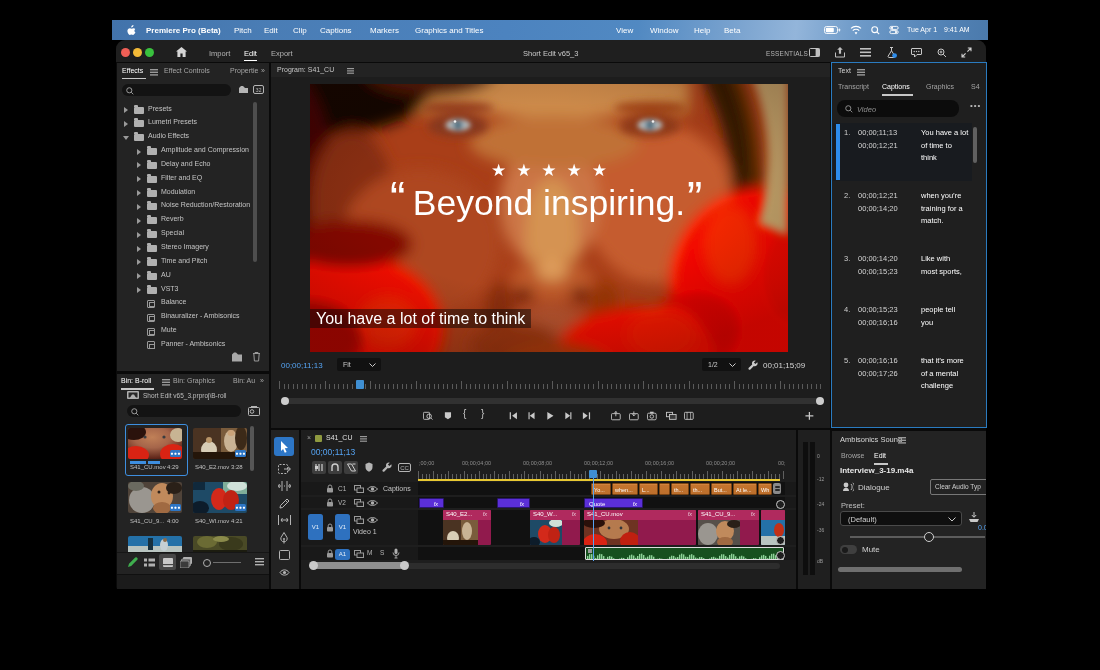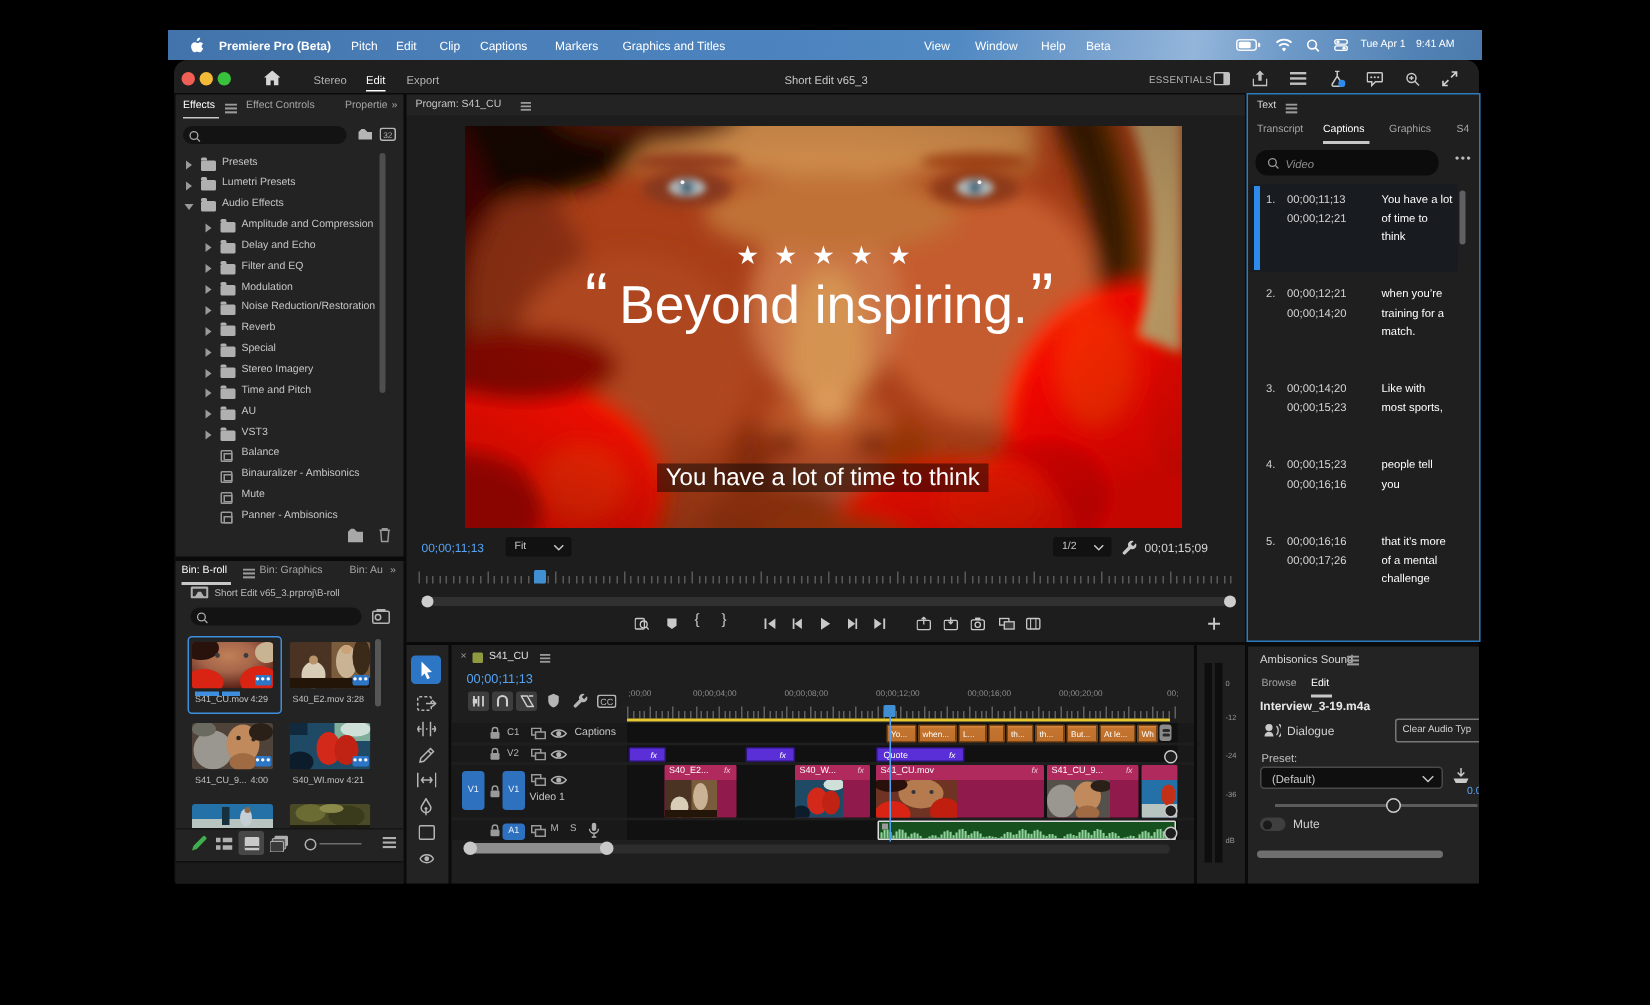--- a/index.html
+++ b/index.html
@@ -73,21 +73,21 @@
 
   <div class="a" id="win"></div>
   <div class="a" id="tbar"></div>
   <div class="a tl" style="left:121px;background:#f05f56;"></div>
   <div class="a tl" style="left:133px;background:#f3ba37;"></div>
   <div class="a tl" style="left:145px;background:#39c13e;"></div>
   <div class="a" id="tbar2" style="left:116px;top:48px;width:870px;height:14px;">
     <svg class="a" style="left:60px;top:-1px;" width="11" height="10" viewBox="0 0 11 10">
         <path d="M5.5 0 0 4.6h1.4V10h3V6.6h2.2V10h3V4.6H11z" fill="#d5d5d5"></path>
       </svg>
-    <span style="left:93px;">Stereo</span>
+    <span style="left:93px;">Import</span>
     <span style="left:128px;color:#fff;border-bottom:1px solid #fff;padding-bottom:2px;">Edit</span>
     <span style="left:155px;">Export</span>
     <span style="left:407px;color:#c9c9c9;">Short Edit v65_3</span>
     <span style="left:650px;font-size:6.5px;top:2px;letter-spacing:.2px;">ESSENTIALS</span>
     <svg class="a" style="left:693px;top:0;" width="11" height="9" viewBox="0 0 11 9">
         <rect x="0.5" y="0.5" width="10" height="8" rx="1" fill="none" stroke="#c0c0c0"></rect>
         <rect x="6.6" y="0.5" width="3.9" height="8" fill="#c0c0c0"></rect>
       </svg>
     <svg class="a" style="left:719px;top:-1px;" width="10" height="11" viewBox="0 0 10 11">
         <path d="M5 0 2.2 2.8h1.7v4h2.2v-4h1.7z" fill="#c0c0c0"></path>
@@ -455,21 +455,21 @@
           <circle cx="340" cy="41" r="2.1" fill="#14181c"></circle>
         </g>
         <circle cx="145" cy="37.5" r="1.3" fill="#fff"></circle>
         <circle cx="343" cy="37.5" r="1.3" fill="#fff"></circle>
       </svg></div>
         <div style="position:absolute;left:0;top:0;width:478px;height:268px;background:radial-gradient(ellipse 70% 62% at 48% 42%,rgba(0,0,0,0) 55%,rgba(30,4,0,0.22) 100%);"></div>
       <div class="tx" id="stars" style="left:0;top:76px;width:478px;text-align:center;color:#fff;font-size:17px;letter-spacing:10px;text-indent:10px;">★★★★★</div>
       <div class="tx" id="bigq" style="left:0;top:98.5px;width:478px;text-align:center;color:#fff;font-size:35.5px;">Beyond inspiring.</div>
       <span class="tx" style="left:80px;top:87px;color:#fff;font-size:46px;">“</span>
       <span class="tx" style="left:377px;top:87px;color:#fff;font-size:46px;">”</span>
-      <div class="tx" style="left:0;top:226px;width:405px;text-align:center;padding-left:36px;"><span style="color:#fff;font-size:16px;background:rgba(8,5,5,.5);padding:1px 6px;">You have a lot of time to think</span></div>
+      <div class="tx" style="left:0;top:226px;width:405px;text-align:left;"><span style="color:#fff;font-size:16px;background:rgba(8,5,5,.5);padding:1px 6px;">You have a lot of time to think</span></div>
     </div>
     <span class="tx" style="left:10px;top:298px;font-size:8px;color:#55a3f2;">00;00;11;13</span>
     <div class="a" style="left:66px;top:295px;width:44px;height:13px;background:#111;border-radius:2px;"></div>
     <span class="tx" style="left:72px;top:298px;font-size:7px;color:#c9c9c9;">Fit</span>
     <svg class="a" style="left:98px;top:300px;" width="7" height="5">
         <path d="M0.5 0.5 3.5 3.5 6.5 0.5" stroke="#c9c9c9" fill="none"></path>
       </svg>
     <div class="a" style="left:431px;top:295px;width:39px;height:13px;background:#111;border-radius:2px;"></div>
     <span class="tx" style="left:437px;top:298px;font-size:7px;color:#c9c9c9;">1/2</span>
     <svg class="a" style="left:458px;top:300px;" width="7" height="5">

